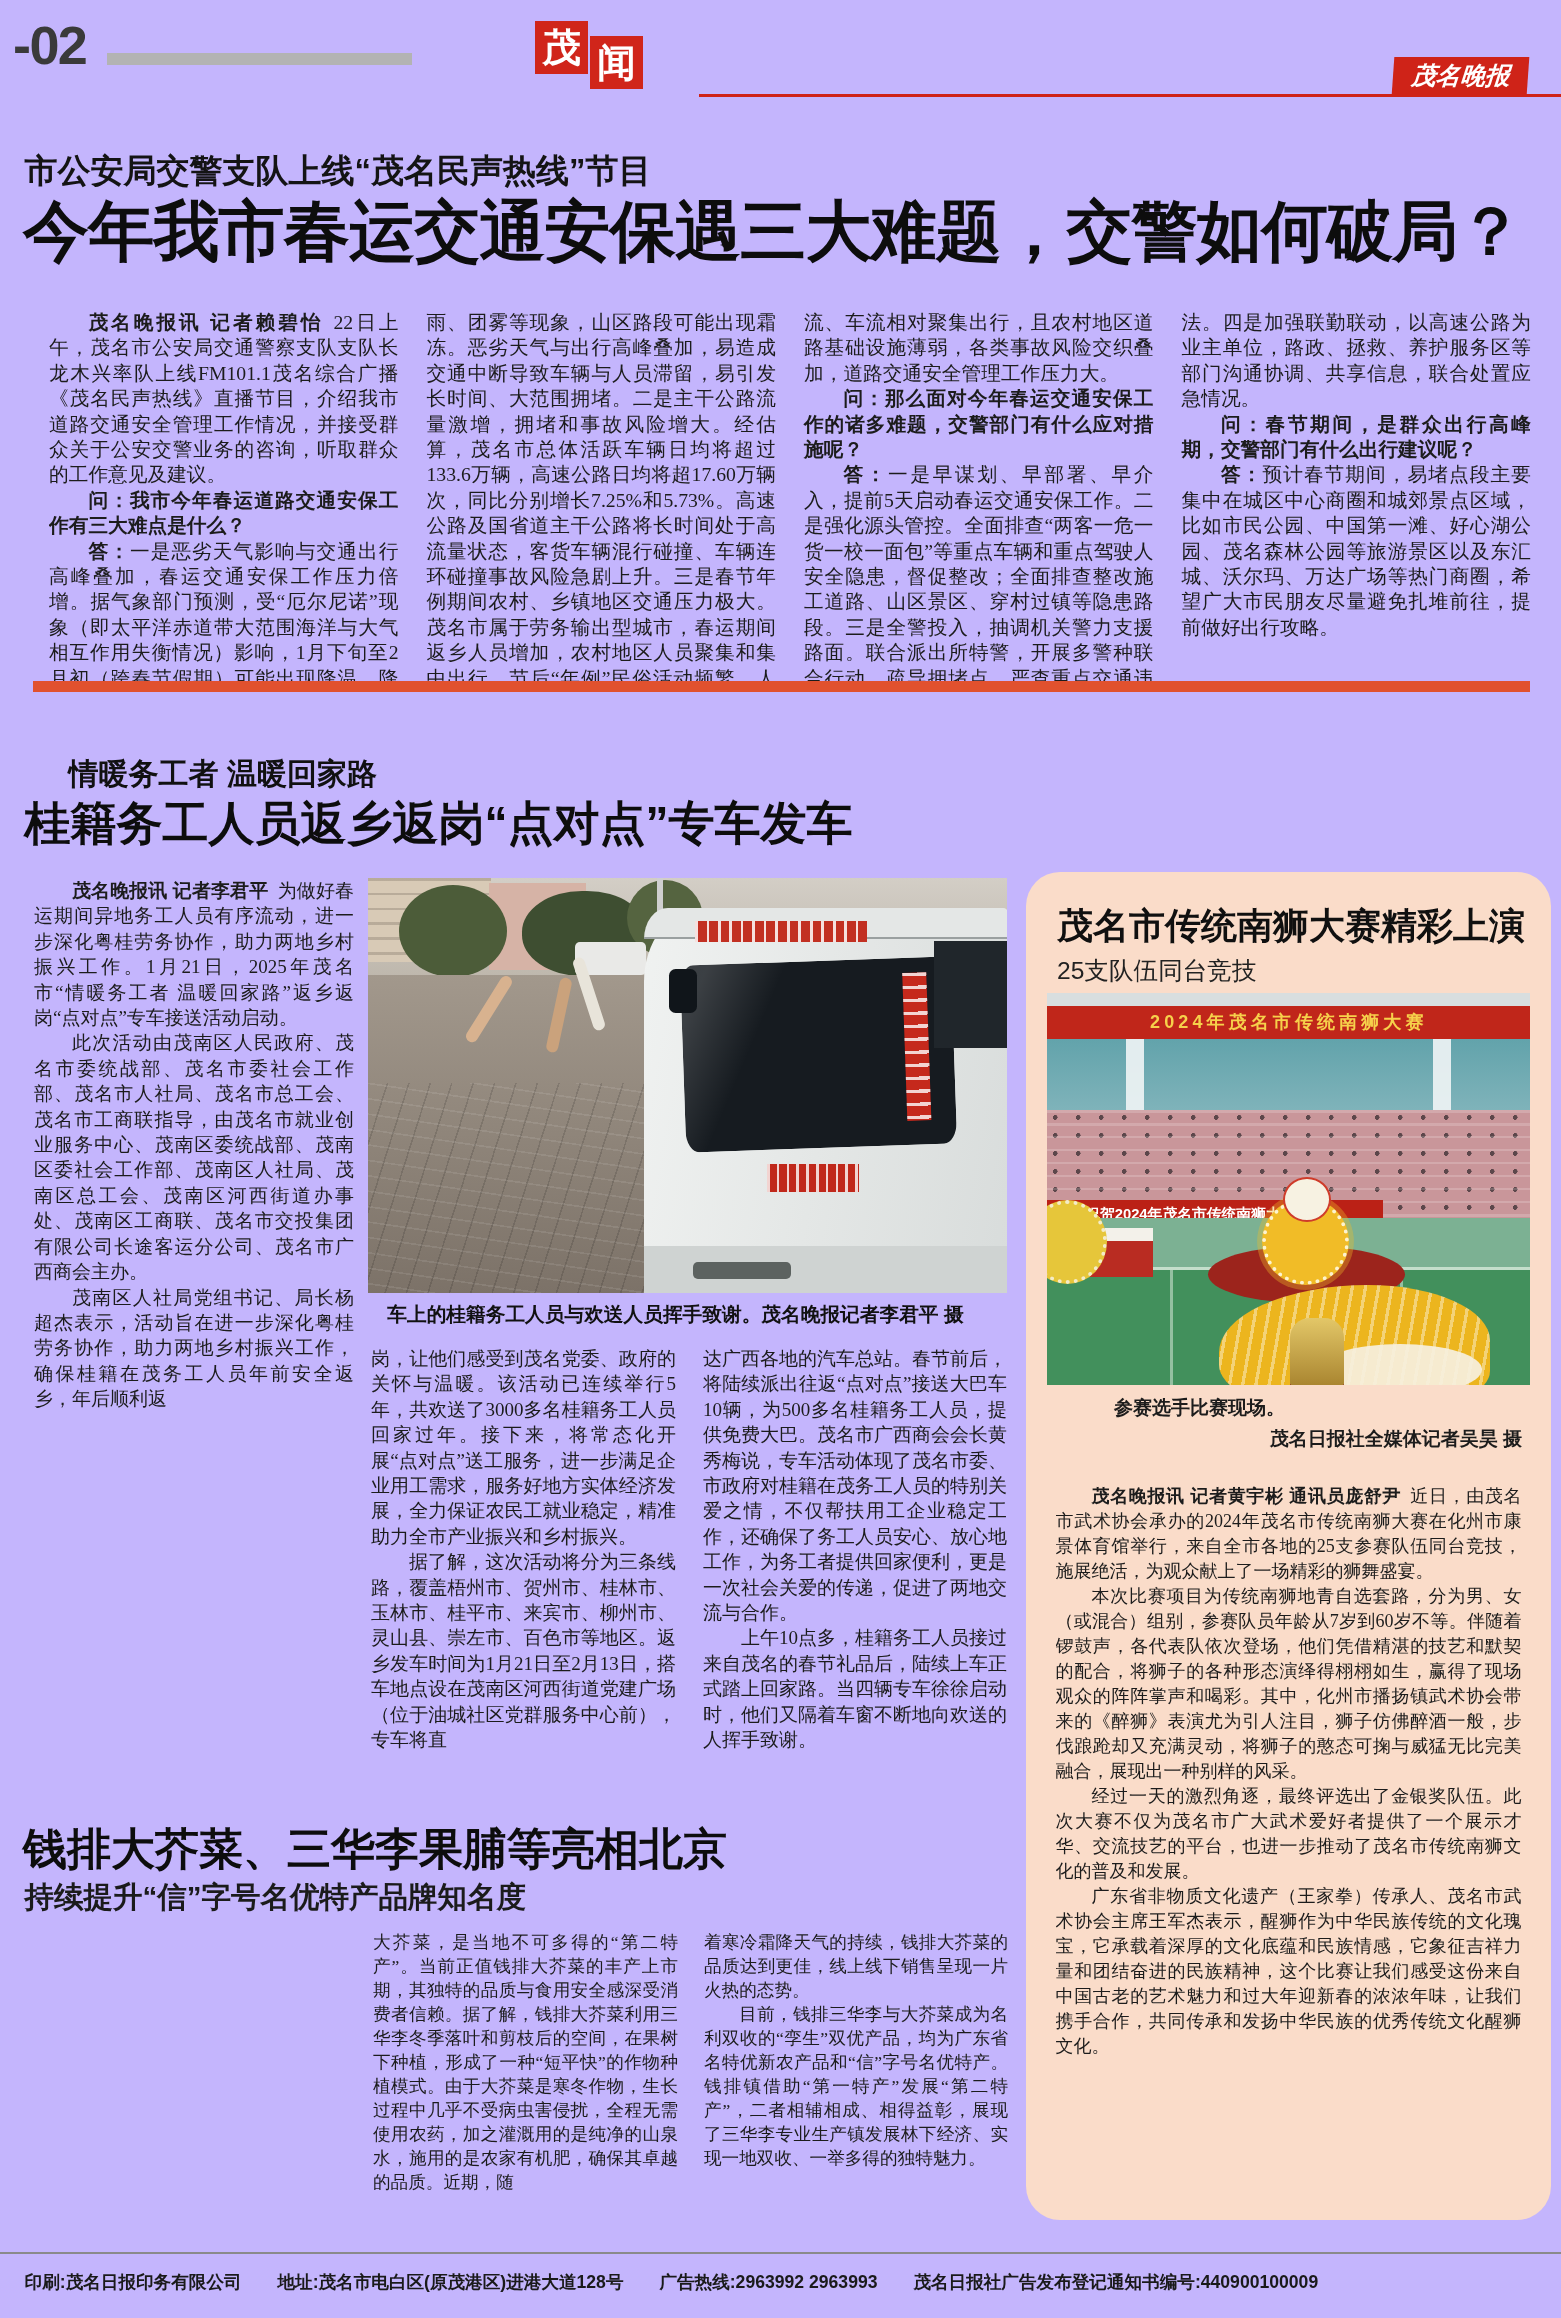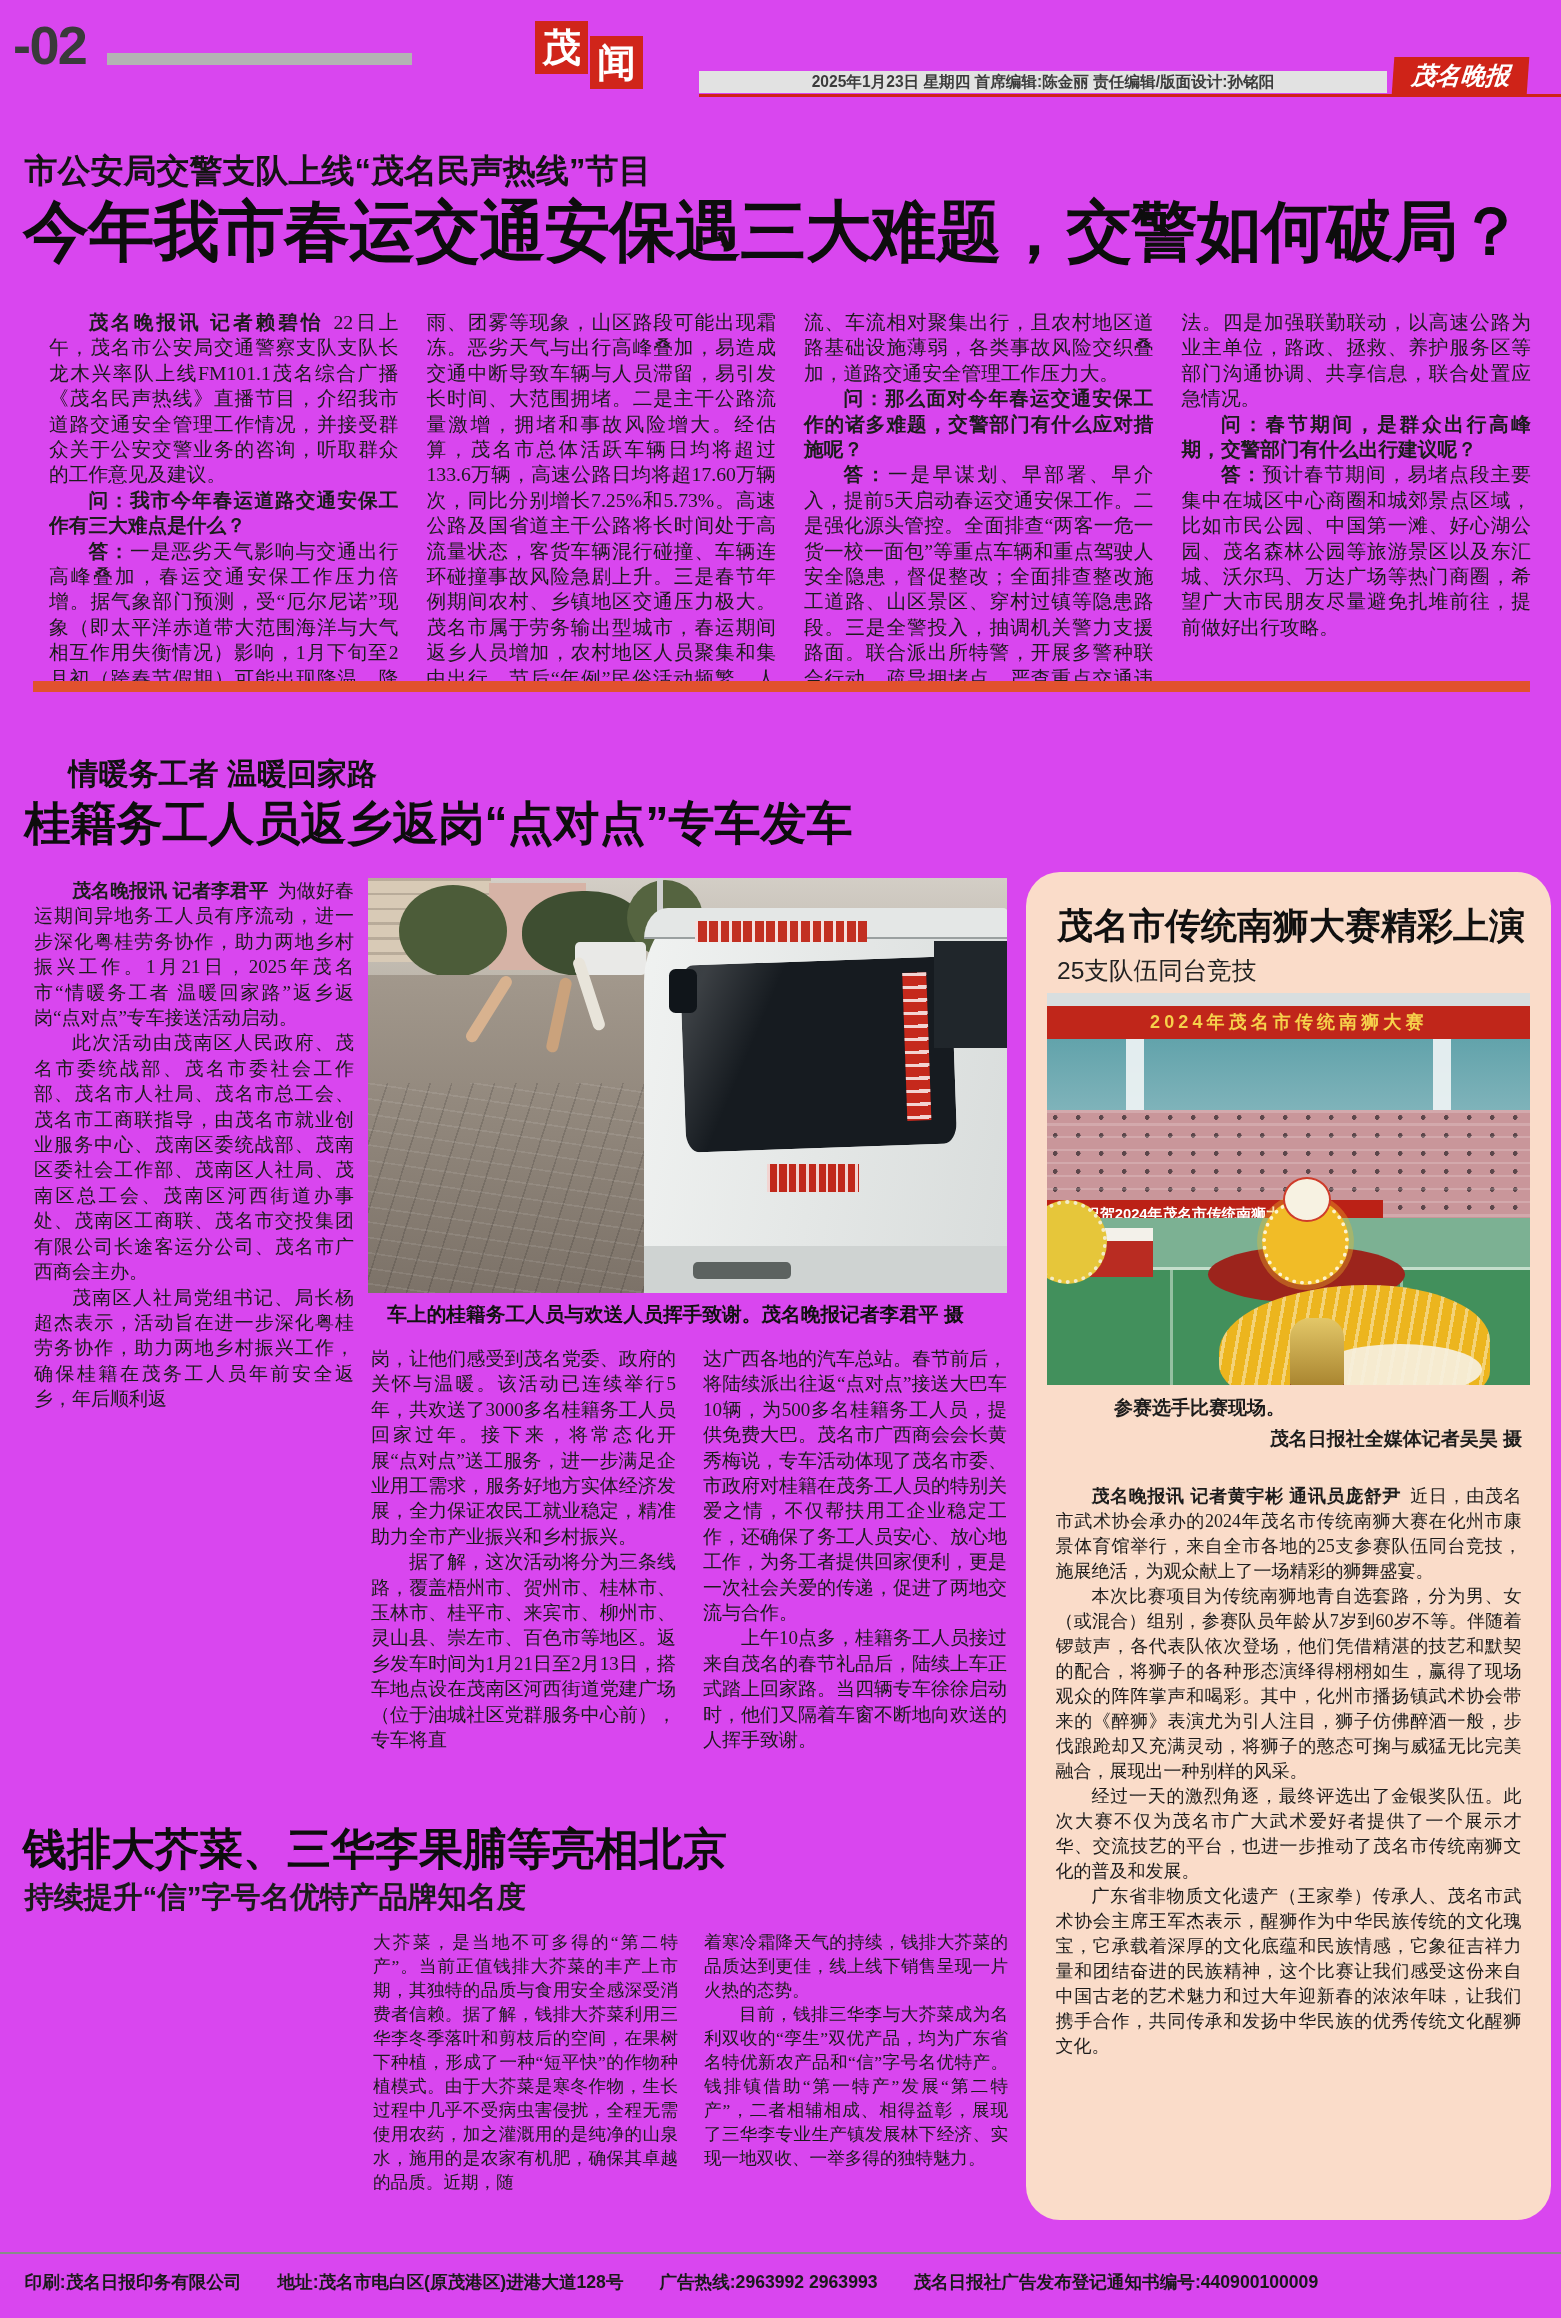--- a/index.html
+++ b/index.html
@@ -1,17 +1,17 @@
 <!DOCTYPE html>
 <html style="font-size:13px"><head>
 <meta charset="utf-8">
 <title>newspaper-page</title>
 <style>
   html,body{margin:0;padding:0;background:#ffffff;}
-  .page{position:relative;width:1562px;height:2319px;background:#d946ef;overflow:hidden;
+  .page{position:relative;width:1562px;height:2319px;background:#c4b5fd;overflow:hidden;
         font-family:"Liberation Serif","DejaVu Serif",serif;color:#1c1c1c;}
   .abs{position:absolute;}
   
   .pagenum{left:13px;top:18px;font:bold 54px/1 "Liberation Sans",sans-serif;color:#3a3a3a;letter-spacing:-1.6px;}
   .head-grayline{left:107px;top:53px;width:305px;height:12.3px;background:#b3b3b3;}
   .mast-box{width:53px;height:53px;background:#d0251a;color:#fff;text-align:center;
             font:bold 39px/53px "Liberation Sans",sans-serif;}
   .datebar{left:699px;top:71px;width:688px;height:22px;background:#e2e2e2;text-align:center;
            font:600 15.6px/22px "Liberation Sans",sans-serif;color:#3c3c3c;}
   .logo{left:1393px;top:57px;width:135px;height:38px;background:#cf2318;color:#fff;text-align:center;
@@ -120,21 +120,20 @@
 </style>
 </head>
 <body>
 
 <div class="page">
 
   <div class="abs pagenum">-02</div>
   <div class="abs head-grayline"></div>
   <div class="abs mast-box" style="left:535px;top:21.3px;"><span>茂</span></div>
   <div class="abs mast-box" style="left:590px;top:36px;"><span>闻</span></div>
-  <div class="abs datebar">2025年1月23日 星期四 首席编辑:陈金丽 责任编辑/版面设计:孙铭阳</div>
   <div class="abs logo">茂名晚报</div>
   <div class="abs head-redrule"></div>
 
   <div class="abs a1-kicker">市公安局交警支队上线“茂名民声热线”节目</div>
   <div class="abs a1-headline">今年我市春运交通安保遇三大难题，交警如何破局？</div>
   <div class="abs a1-body">
     <p><b class="lead">茂名晚报讯 记者赖碧怡</b><span>22日上午，茂名市公安局交通警察支队支队长龙木兴率队上线FM101.1茂名综合广播《茂名民声热线》直播节目，介绍我市道路交通安全管理工作情况，并接受群众关于公安交警业务的咨询，听取群众的工作意见及建议。</span></p>
     <p class="q">问：我市今年春运道路交通安保工作有三大难点是什么？</p>
     <p><b class="alabel">答：</b><span>一是恶劣天气影响与交通出行高峰叠加，春运交通安保工作压力倍增。据气象部门预测，受“厄尔尼诺”现象（即太平洋赤道带大范围海洋与大气相互作用失衡情况）影响，1月下旬至2月初（跨春节假期）可能出现降温、降雨、团雾等现象，山区路段可能出现霜冻。恶劣天气与出行高峰叠加，易造成交通中断导致车辆与人员滞留，易引发长时间、大范围拥堵。二是主干公路流量激增，拥堵和事故风险增大。经估算，茂名市总体活跃车辆日均将超过133.6万辆，高速公路日均将超17.60万辆次，同比分别增长7.25%和5.73%。高速公路及国省道主干公路将长时间处于高流量状态，客货车辆混行碰撞、车辆连环碰撞事故风险急剧上升。三是春节年例期间农村、乡镇地区交通压力极大。茂名市属于劳务输出型城市，春运期间返乡人员增加，农村地区人员聚集和集中出行，节后“年例”民俗活动频繁，人流、车流相对聚集出行，且农村地区道路基础设施薄弱，各类事故风险交织叠加，道路交通安全管理工作压力大。</span></p>
     <p class="q">问：那么面对今年春运交通安保工作的诸多难题，交警部门有什么应对措施呢？</p>

